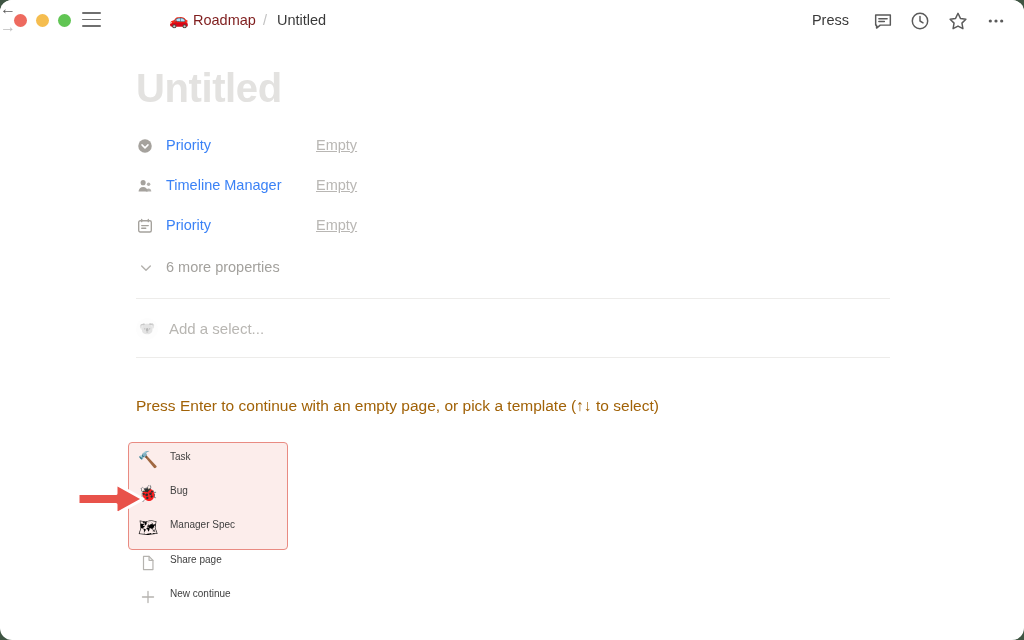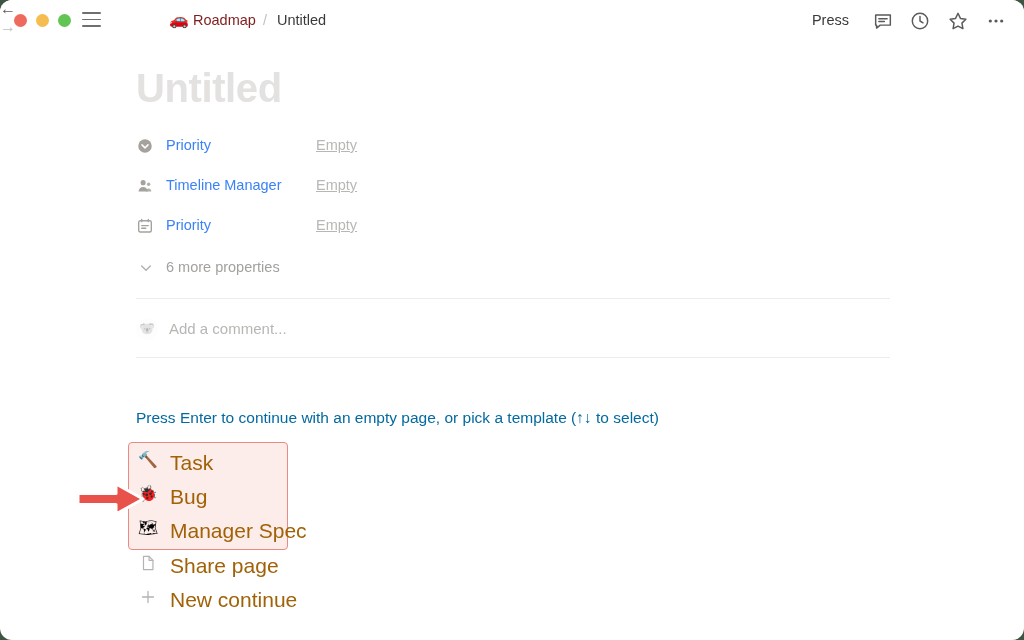--- a/index.html
+++ b/index.html
@@ -199,23 +199,22 @@
     left: 33px; top: 5px;
     font-size: 15px;
     color: #b8b6b2;
     white-space: nowrap;
   }
 
   #template-hint {
     position: absolute;
     left: 136px; top: 397px;
     font-size: 15.5px;
-    color: #0369a1;
-    white-space: nowrap;
-    margin-top: 12px;
+    color: #a16207;
+    white-space: nowrap;
   }
 
   
   #template-highlight {
     position: absolute;
     left: 128px; top: 442px;
     width: 160px;
     height: 108px;
     background: #fcedeb;
     border: 1.5px solid #e98b82;
@@ -247,22 +246,22 @@
     position: absolute;
     left: 1px; top: 3px;
     width: 18px; height: 18px;
     color: #b5b3af;
   }
   .tpl-svgicon svg { display: block; width: 18px; height: 18px; }
 
   .tpl-label {
     position: absolute;
     left: 32px; top: 3px;
-    font-size: 21px;
-    color: #a16207;
+    font-size: 10px;
+    color: #404040;
     white-space: nowrap;
   }
 
   
   #anno-arrow {
     position: absolute;
     left: 76px; top: 481px;
     width: 70px; height: 36px;
   }
   #anno-arrow svg { display: block; width: 70px; height: 36px; }
@@ -366,21 +365,21 @@
         <path d="M5.5 9l6.5 6.5L18.5 9"></path>
       </svg>
     </span>
     <span class="txt">6 more properties</span>
   </div>
 
   <div class="divider" id="div-top"></div>
 
   <div id="comment-row">
     <div id="avatar">🐨</div>
-    <div id="comment-placeholder">Add a comment...</div>
+    <div id="comment-placeholder">Add a select...</div>
   </div>
 
   <div class="divider" id="div-bottom"></div>
 
   <div id="template-hint">Press Enter to continue with an empty page, or pick a template (↑↓ to select)</div>
 
   <div id="template-highlight"></div>
 
   <div class="tpl-row" id="tpl-0">
     <span class="tpl-emoji">🔨</span>

